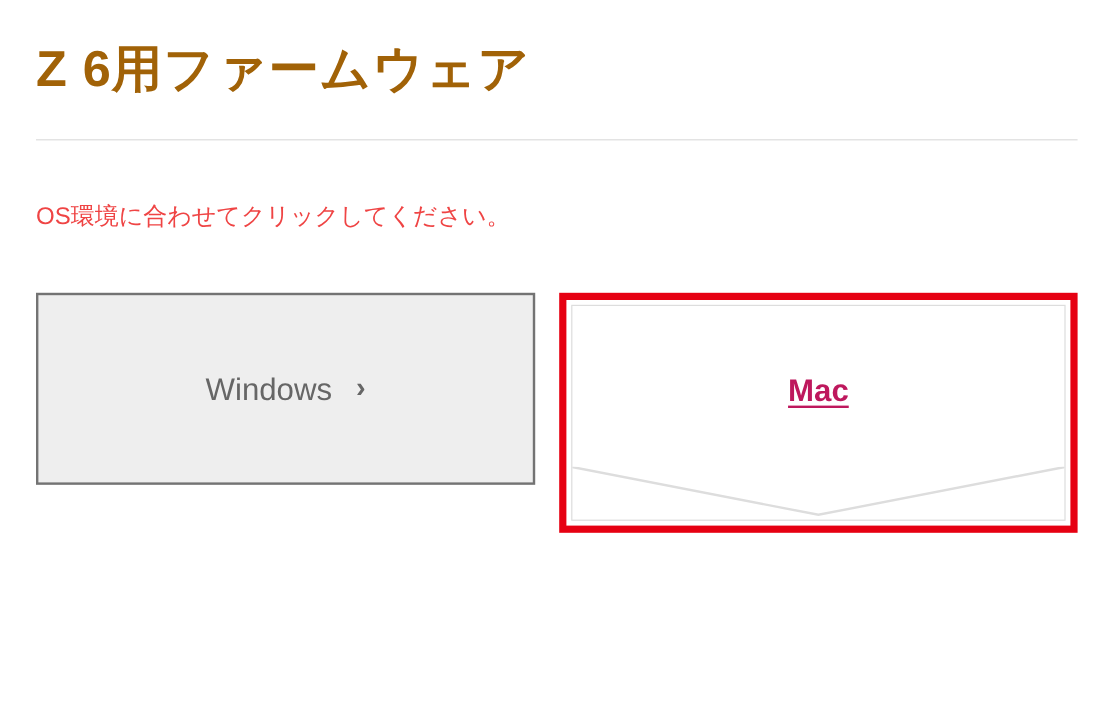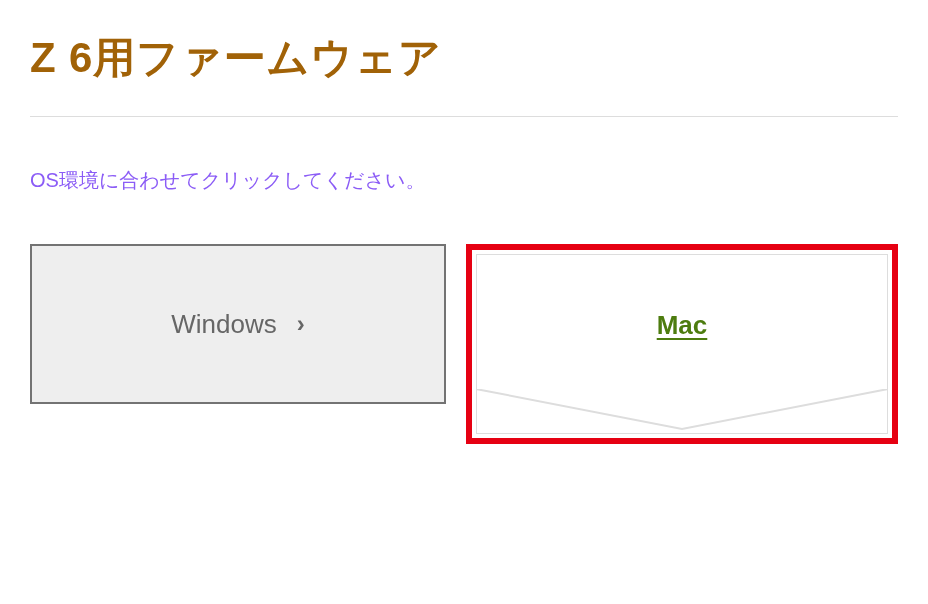--- a/index.html
+++ b/index.html
@@ -21,21 +21,21 @@
       margin-bottom: 30px;
       letter-spacing: 0.02em;
     }
     .divider {
       height: 1px;
       background: #dddddd;
       margin-bottom: 50px;
     }
     .instruction {
       font-size: 20px;
-      color: #8b5cf6;
+      color: #ef4444;
       margin-bottom: 50px;
     }
     .tabs-container {
       display: flex;
       gap: 20px;
     }
     .tab-windows {
       flex: 1;
       background: #eeeeee;
       border: 2px solid #737373;
@@ -69,21 +69,21 @@
       position: relative;
       cursor: pointer;
       overflow: hidden;
     }
     .tab-mac-label {
       position: absolute;
       top: 55px;
       left: 50%;
       transform: translateX(-50%);
       font-size: 26px;
-      color: #4d7c0f;
+      color: #be185d;
       font-weight: bold;
       text-decoration: underline;
       text-underline-offset: 4px;
       text-decoration-thickness: 2px;
     }
     .tab-mac-chevron {
       position: absolute;
       bottom: -1px;
       left: -1px;
       right: -1px;

